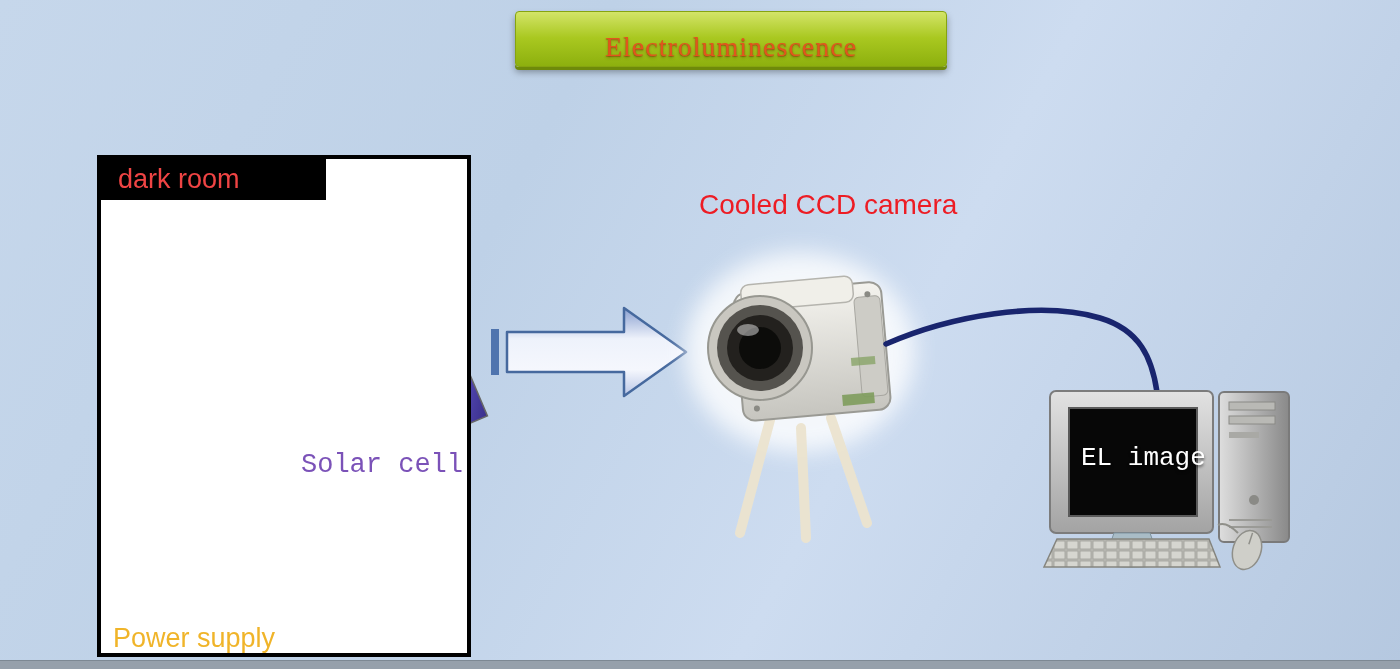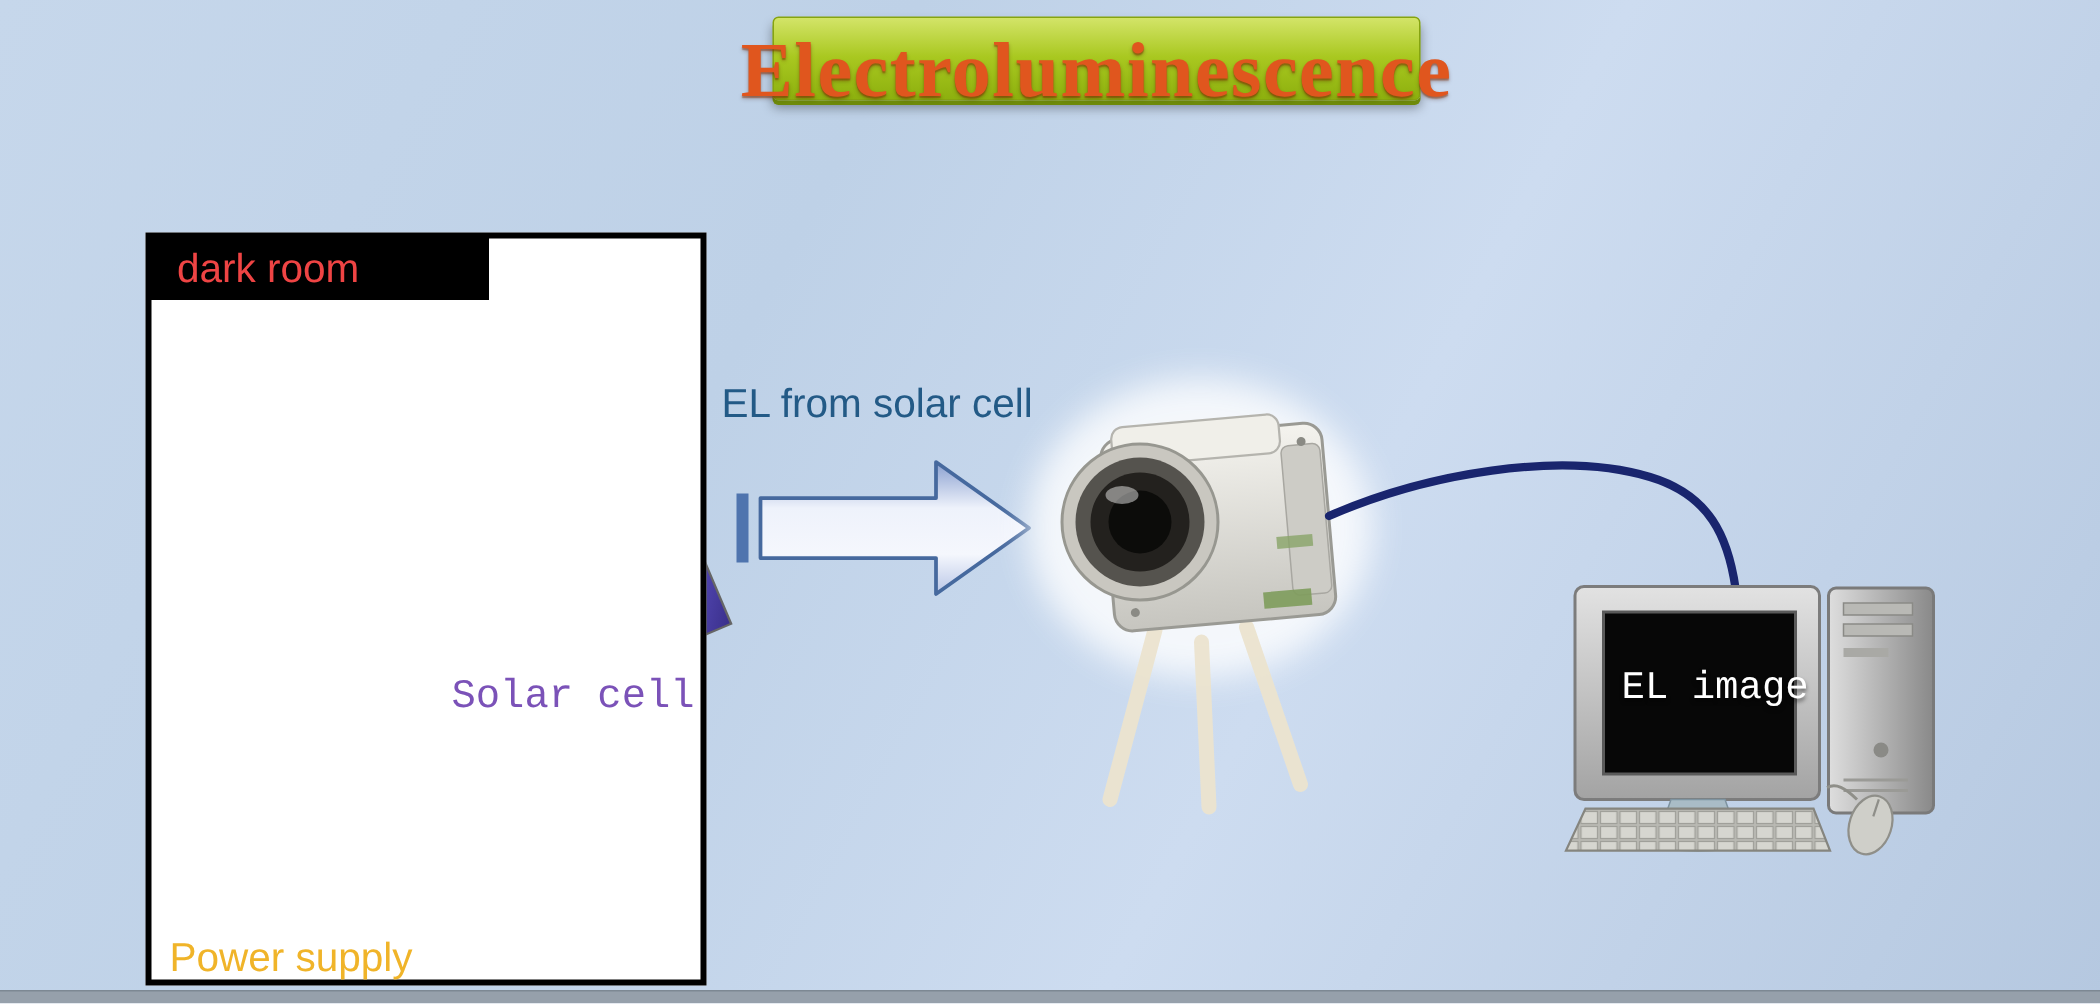--- a/index.html
+++ b/index.html
@@ -7,21 +7,21 @@
   .stage{position:relative;width:1400px;height:669px;overflow:hidden;
     background:linear-gradient(118deg,#c6d7eb 0%,#bed1e7 35%,#cddcf0 62%,#b5c8e0 100%);}
   .bottom-strip{position:absolute;left:0;bottom:0;width:100%;height:8px;background:#96a0ab;border-top:1px solid #7d8893;}
   .art{position:absolute;left:0;top:0;}
 
   .title-banner{position:absolute;left:515px;top:11px;width:430px;height:54px;
     background:linear-gradient(#d3e468,#a9c820 48%,#8db00e);
     border:1px solid #86a410;border-radius:4px;
     box-shadow:0 3px 0 #6e8a0a, 0 5px 7px rgba(0,0,0,.35);
     display:flex;align-items:center;justify-content:center;}
-  .title-banner span{font-family:"Liberation Serif", serif;font-weight:bold;font-size:52px;
+  .title-banner span{font-family:"Liberation Serif", serif;font-weight:normal;font-size:28px;
     color:#e0561e;letter-spacing:1px;
     text-shadow:0 1px 1px rgba(130,45,5,.55), 0 2px 3px rgba(60,20,0,.25);margin-top:16px;}
 
   .dark-room-box{position:absolute;left:97px;top:155px;width:366px;height:494px;
     background:#ffffff;border:4px solid #000;}
   .dark-room-tab{position:absolute;left:100px;top:158px;width:226px;height:42px;background:#000;
     color:#ef4444;font-size:27px;line-height:42px;padding-left:18px;box-sizing:border-box;}
 
   .lbl{position:absolute;white-space:nowrap;}
   .lbl-solar{left:301px;top:450px;font-size:27px;color:#7b52b8;font-family:Liberation Mono, monospace;}
@@ -172,17 +172,17 @@
   <div class="dark-room-tab">
     <span>dark room</span>
   </div>
 
   <div class="title-banner">
     <span>Electroluminescence</span>
   </div>
 
   <div class="lbl lbl-solar">Solar cell</div>
   <div class="lbl lbl-power">Power supply</div>
-  <div class="lbl lbl-el">EL from solar cell</div>
+  <div class="lbl lbl-ccd">Cooled CCD camera</div>
   <div class="lbl lbl-screen">EL image</div>
 
   <div class="bottom-strip"></div>
 </div>
 
 </body></html>

